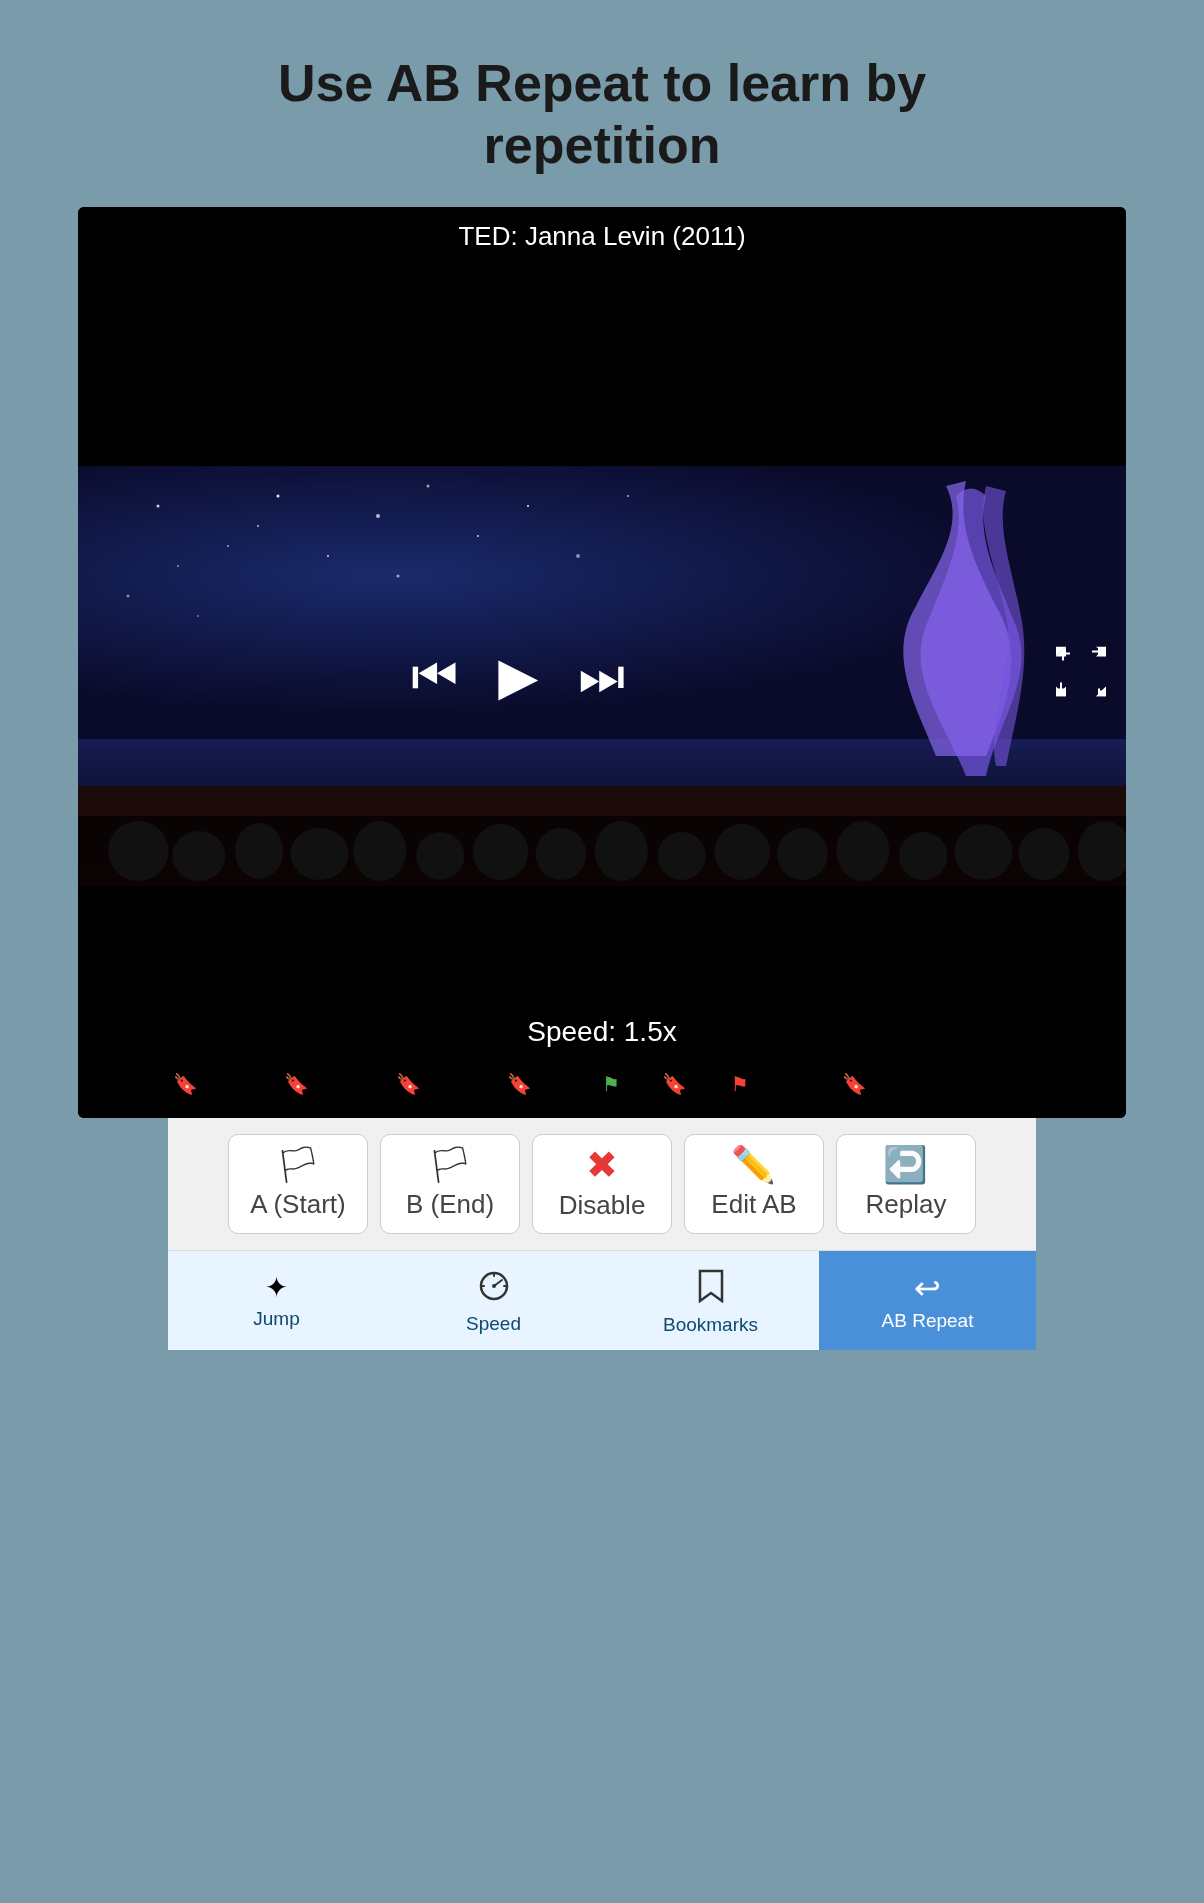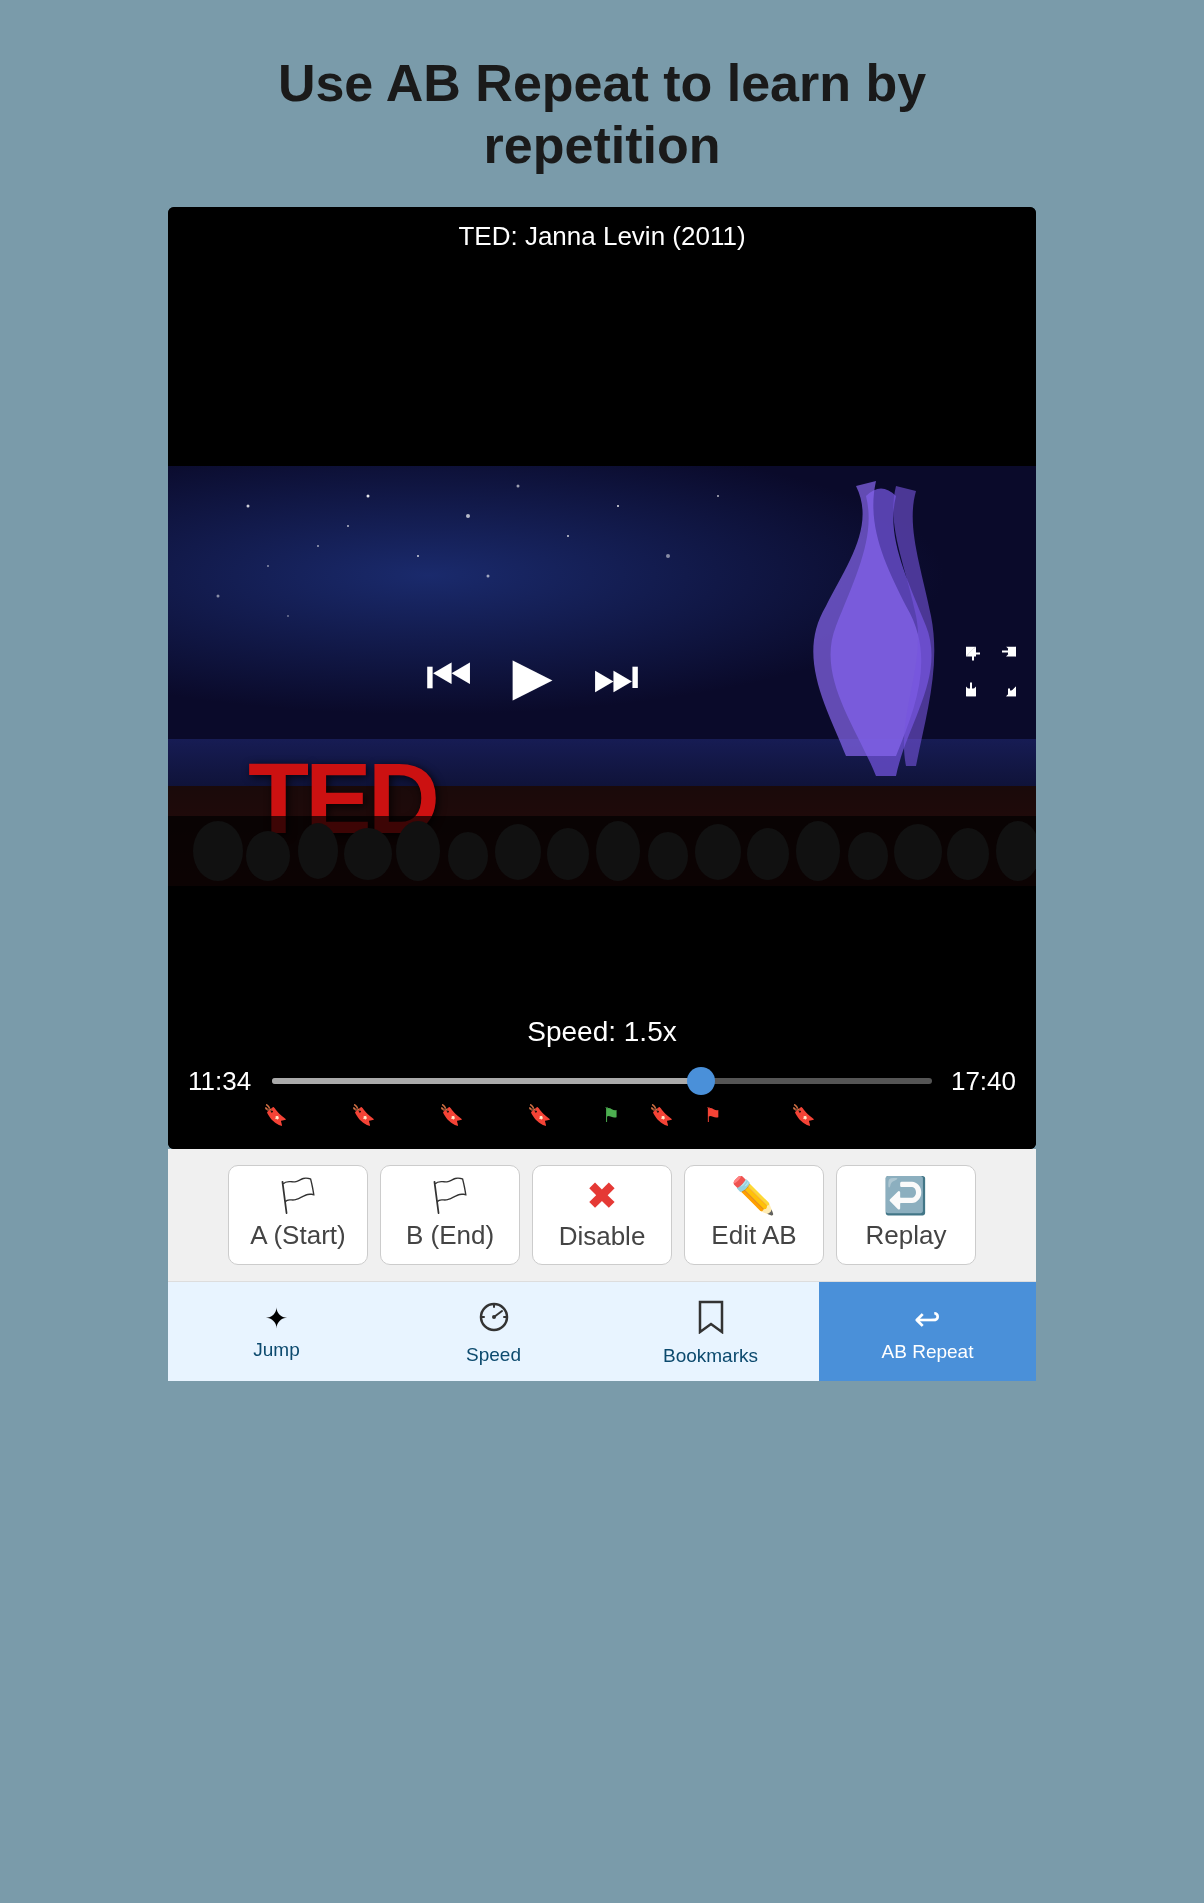--- a/index.html
+++ b/index.html
@@ -17,21 +17,21 @@
     .page-title {
       color: #1a1a1a;
       font-size: 52px;
       font-weight: 900;
       text-align: center;
       padding: 40px 80px 30px;
       line-height: 1.2;
     }
 
     .video-container {
-      width: 868px;
+      width: 1048px;
       background: #000;
       border-radius: 6px;
       overflow: hidden;
       position: relative;
     }
 
     .video-title-bar {
       background: rgba(0,0,0,0.75);
       color: #fff;
       font-size: 26px;
@@ -289,21 +289,20 @@
         <circle cx="400" cy="70" r="1" fill="white" opacity="0.8"></circle>
         <circle cx="320" cy="110" r="1.5" fill="white" opacity="0.6"></circle>
         <circle cx="450" cy="40" r="1" fill="white" opacity="0.9"></circle>
         <circle cx="500" cy="90" r="2" fill="white" opacity="0.5"></circle>
         <circle cx="550" cy="30" r="1" fill="white" opacity="0.7"></circle>
       </svg>
     </div>
 
     <div class="stage-floor"></div>
 
-    <div class="ted-letters">TED</div>
 
     <div class="sculpture">
       <svg viewBox="0 0 200 320" fill="none" xmlns="http://www.w3.org/2000/svg">
         <path d="M100 300 C80 250 40 200 60 150 C80 100 100 60 90 20 C100 10 110 10 120 20 C110 60 130 100 150 150 C170 200 130 250 120 300 Z" fill="#6a4fcf" opacity="0.8"></path>
         <path d="M70 280 C50 230 20 180 50 130 C70 90 100 50 80 10 L100 5 C90 50 110 90 130 130 C160 180 140 230 120 280 Z" fill="#8866ee" opacity="0.7"></path>
         <path d="M130 290 C120 240 150 190 140 140 C130 90 110 50 120 10 L140 15 C130 50 145 90 155 140 C165 190 150 240 140 290 Z" fill="#7755dd" opacity="0.6"></path>
       </svg>
     </div>
 
     <div class="audience">
@@ -353,28 +352,20 @@
         <path d="M48 42 L42 42 L42 48 L48 48 L48 44 L44 44 L44 42 Z" fill="white"></path>
       </svg>
     </div>
   </div>
 
   <div class="video-black-bottom"></div>
 
   <div class="speed-label">Speed: 1.5x</div>
 
   <div class="progress-area">
-    <div class="time-row">
-      <span class="time-text">11:34</span>
-      <div class="progress-track">
-        <div class="progress-fill" style="width: 65%;"></div>
-        <div class="progress-thumb" style="left: calc(65% - 14px);"></div>
-      </div>
-      <span class="time-text end">17:40</span>
-    </div>
 
     <div style="position:relative;height:30px;margin:6px 75px 0;">
       <span style="position:absolute;left:0%;color:#aaa;font-size:20px;cursor:pointer;">🔖</span>
       <span style="position:absolute;left:13%;color:#aaa;font-size:20px;cursor:pointer;">🔖</span>
       <span style="position:absolute;left:26%;color:#aaa;font-size:20px;cursor:pointer;">🔖</span>
       <span style="position:absolute;left:39%;color:#aaa;font-size:20px;cursor:pointer;">🔖</span>
       <span style="position:absolute;left:50%;color:#4caf50;font-size:20px;cursor:pointer;">⚑</span>
       <span style="position:absolute;left:57%;color:#aaa;font-size:20px;cursor:pointer;">🔖</span>
       <span style="position:absolute;left:65%;color:#f44336;font-size:20px;cursor:pointer;">⚑</span>
       <span style="position:absolute;left:78%;color:#aaa;font-size:20px;cursor:pointer;">🔖</span>

